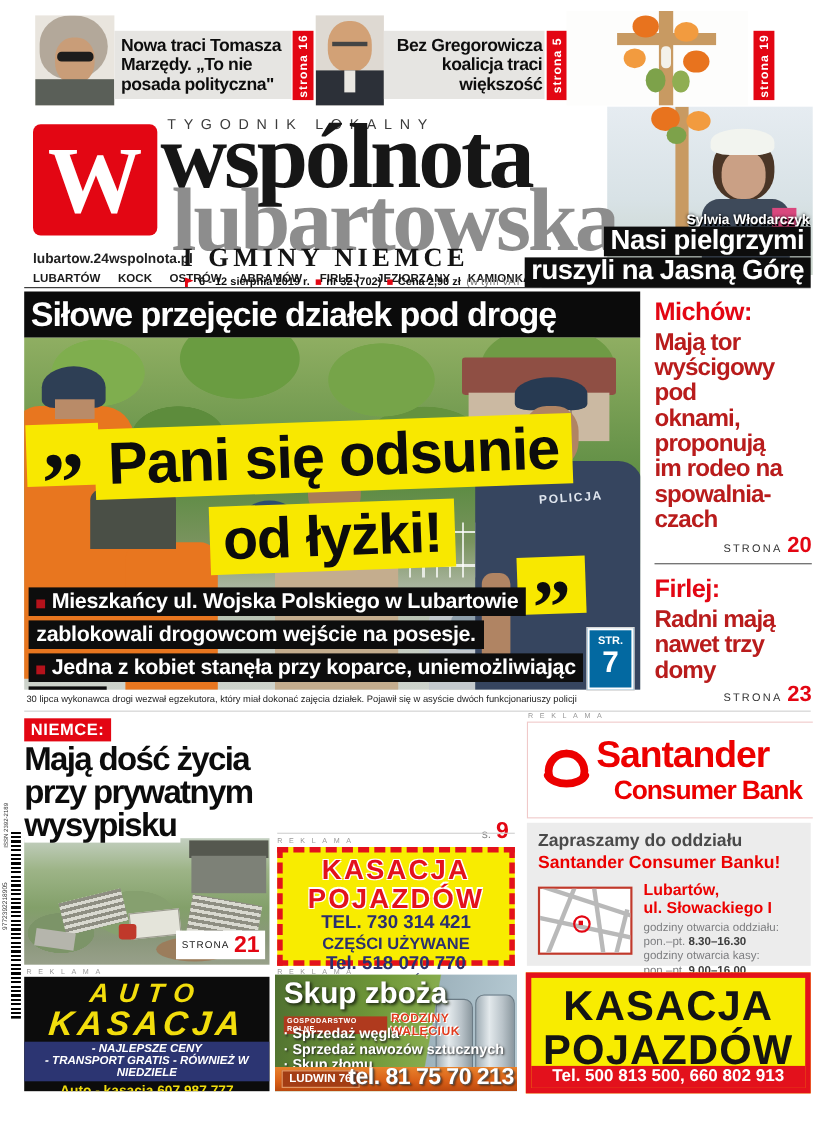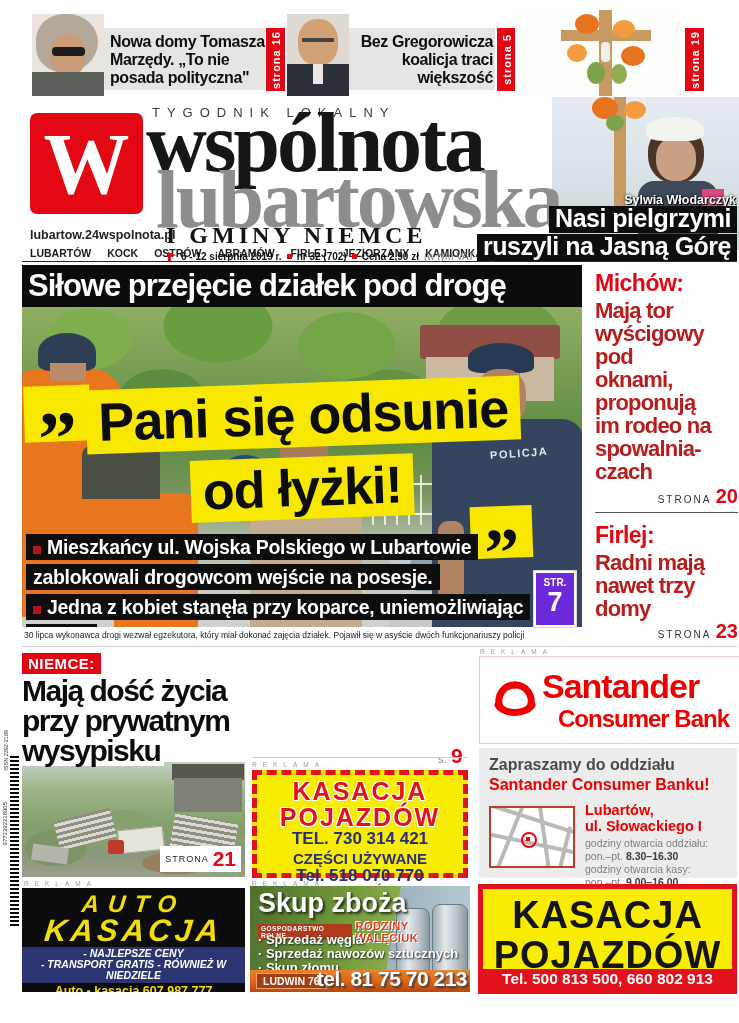--- a/index.html
+++ b/index.html
@@ -53,21 +53,21 @@
         radial-gradient(70px 45px at 25% 28%,#5d8c3c 60%,transparent 61%),
         radial-gradient(90px 55px at 65% 30%,#64923f 60%,transparent 61%),
         linear-gradient(180deg,#8fae62 0%,#5d8c43 42%,#79935e 58%,#a7b39b 70%,#c2cabe 84%,#ced3cc 100%);}
   .quote-wrap{position:absolute;left:0;top:0;width:560px;height:320px;transform:rotate(-2deg);z-index:3;}
   .qchip{position:absolute;background:#f8e800;color:#0c0c0c;font-weight:800;letter-spacing:-1px;}
   .qmark{font-family:"Liberation Serif",serif;font-weight:700;}
   .bullets{position:absolute;left:4px;top:226px;width:508px;z-index:4;line-height:28px;}
   .bullets .chip{background:#0d0d0d;color:#fff;font-weight:700;font-size:19.5px;letter-spacing:-0.3px;
       padding:2px 7px;-webkit-box-decoration-break:clone;box-decoration-break:clone;}
   .bullets .mark{display:inline-block;width:8px;height:8px;background:#b5121b;margin-right:6px;}
-  .str-badge{position:absolute;left:534px;top:571px;width:38px;height:52px;background:#6d28d9;border:2px solid #fff;
+  .str-badge{position:absolute;left:534px;top:571px;width:38px;height:52px;background:#0369a1;border:2px solid #fff;
              box-shadow:0 0 0 1px #d7d7d7;color:#fff;text-align:center;z-index:6;}
   .str-badge .l{display:block;font-size:10px;font-weight:700;margin-top:4px;}
   .str-badge .n{display:block;font-size:27px;font-weight:700;line-height:28px;}
   .caption{position:absolute;left:24px;top:630px;width:556px;font-size:8.5px;color:#222;}
   
   .rail{position:absolute;left:595px;width:143px;}
   .kicker{color:#e30613;font-weight:700;font-size:23px;letter-spacing:-0.5px;}
   .rail-title span{display:block;font-weight:700;font-size:22px;line-height:23px;letter-spacing:-0.8px;color:#b91c1c;}
   .strona-line{text-align:right;}
   .strona-line .w{font-size:10px;letter-spacing:2px;color:#333;font-weight:400;}
@@ -154,21 +154,21 @@
 <div class="page">
 
   <div class="photo" style="left:32px;top:14px;width:72px;height:82px;background:#e9e5de;">
     <div class="blob" style="left:4px;top:0;width:62px;height:58px;background:#b3a89a;border-radius:48% 52% 55% 45%;"></div>
     <div class="blob" style="left:18px;top:20px;width:36px;height:42px;background:#c99d78;border-radius:45%;"></div>
     <div class="blob" style="left:20px;top:33px;width:33px;height:9px;background:#1c1c1c;border-radius:4px;"></div>
     <div class="blob" style="left:0;top:58px;width:72px;height:24px;background:#5a5f58;"></div>
   </div>
   <div class="teaser-band" style="left:104px;width:161px;"></div>
   <div class="abs teaser-title" style="left:110px;top:33px;width:158px;">
-    <span style="display:block">Nowa domy Tomasza</span>
+    <span style="display:block">Nowa traci Tomasza</span>
     <span style="display:block">Marzędy. „To nie</span>
     <span style="display:block">posada polityczna"</span>
   </div>
   <div class="strona-bar" style="left:266px;top:28px;">
     <span>strona 16</span>
   </div>
 
   <div class="photo" style="left:287px;top:14px;width:62px;height:82px;background:#ded9d2;">
     <div class="blob" style="left:11px;top:5px;width:40px;height:46px;background:#d2a176;border-radius:46% 46% 42% 42%;"></div>
     <div class="blob" style="left:15px;top:24px;width:32px;height:4px;background:#444;"></div>

